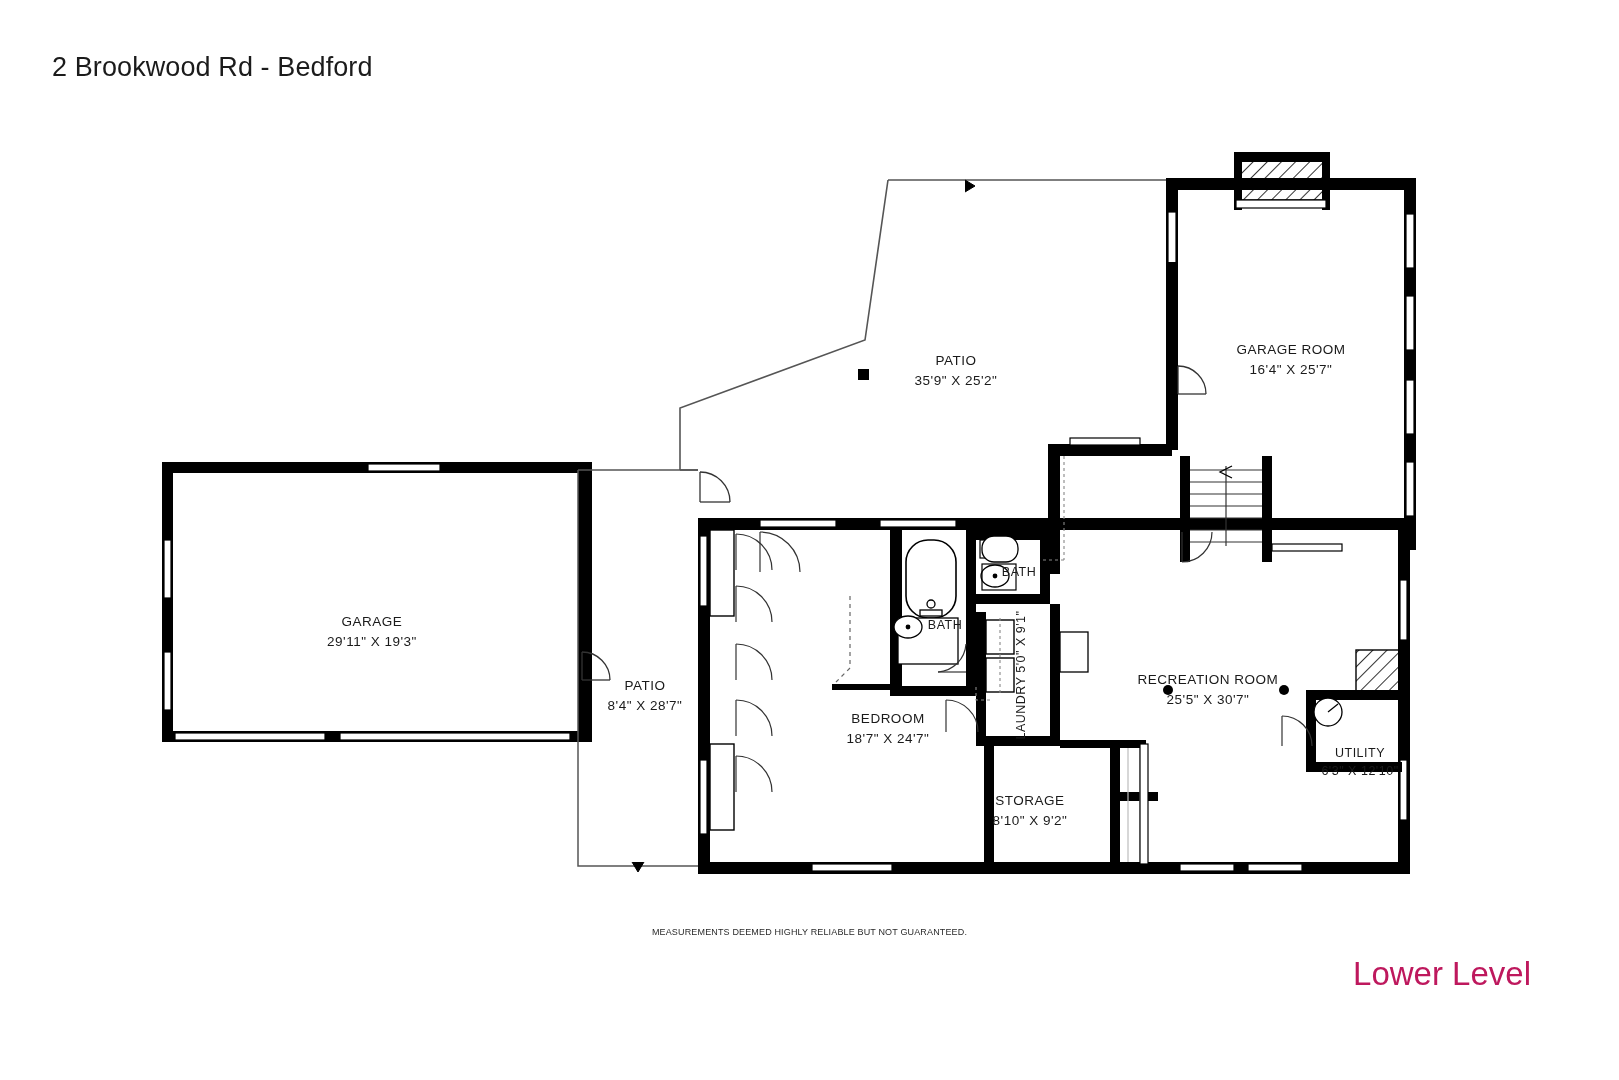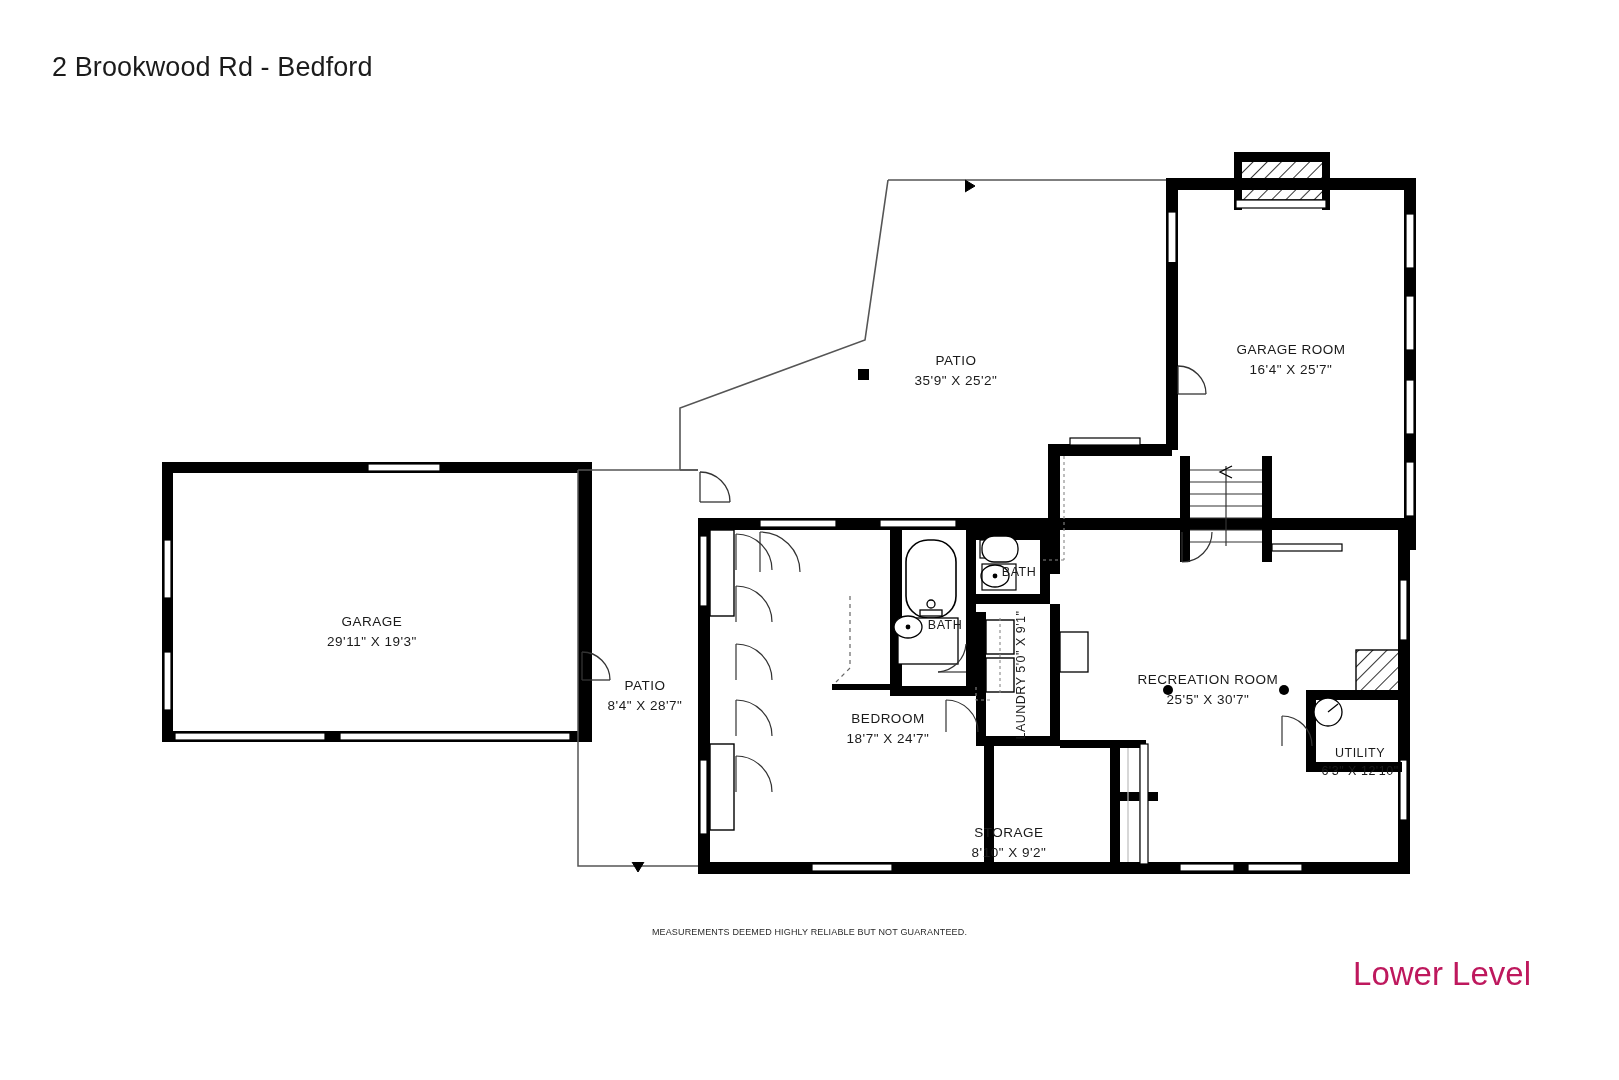--- a/index.html
+++ b/index.html
@@ -301,21 +301,21 @@
   <div class="room-label small vertical" style="left:1021px; top:675px;">
     <span class="nm" style="display:inline;">LAUNDRY</span>
     <span class="dim" style="display:inline;">5'0" X 9'1"</span>
   </div>
 
   <div class="room-label" style="left:1208px; top:649px;margin-top:41px;">
     <span class="nm">RECREATION ROOM</span>
     <span class="dim">25'5" X 30'7"</span>
   </div>
 
-  <div class="room-label" style="left:1009px; top:811px;margin-top:32px;">
+  <div class="room-label" style="left:1030px; top:811px;">
     <span class="nm">STORAGE</span>
     <span class="dim">8'10" X 9'2"</span>
   </div>
 
   <div class="room-label small" style="left:1360px; top:762px;">
     <span class="nm">UTILITY</span>
     <span class="dim">6'3" X 12'10"</span>
   </div>
 
 </div>

